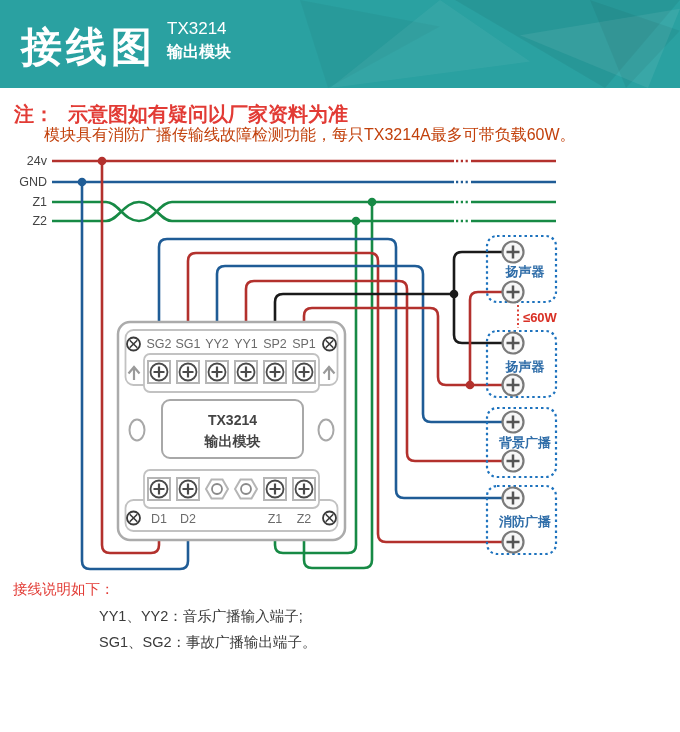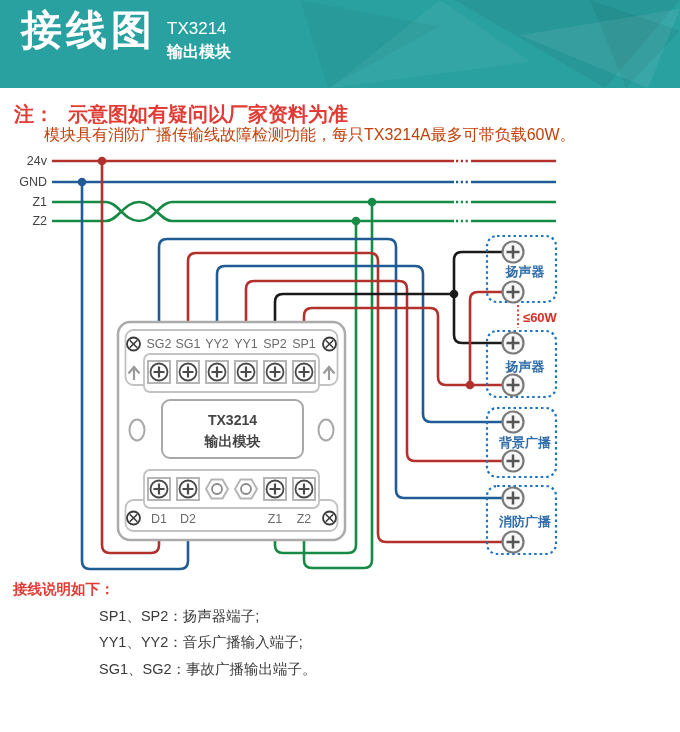--- a/index.html
+++ b/index.html
@@ -8,31 +8,31 @@
     font-family:"Liberation Sans","DejaVu Sans",sans-serif;
   }
   
   .header{position:absolute;left:0;top:0;width:680px;height:88px;background:#2aa1a1;overflow:hidden;}
   .facet{position:absolute;top:0;height:88px;}
   .f1{left:330px;width:200px;background:rgba(255,255,255,.05);clip-path:polygon(0 100%,55% 0,100% 70%);}
   .f2{left:430px;width:250px;background:rgba(0,0,0,.06);clip-path:polygon(10% 0,100% 0,70% 100%);}
   .f3{left:520px;width:160px;background:rgba(255,255,255,.07);clip-path:polygon(0 40%,100% 10%,80% 100%);}
   .f4{left:590px;width:90px;background:rgba(0,0,0,.05);clip-path:polygon(0 0,100% 35%,40% 100%);}
   .f5{left:300px;width:140px;background:rgba(0,0,0,.04);clip-path:polygon(0 0,100% 30%,20% 100%);}
-  .header .title{position:absolute;left:21px;top:3px;font-size:41px;font-weight:bold;color:#ffffff;letter-spacing:4px;}
+  .header .title{position:absolute;left:21px;top:20px;font-size:41px;font-weight:bold;color:#ffffff;letter-spacing:4px;}
   .header .model{position:absolute;left:167px;top:19px;font-size:17px;color:#ffffff;font-weight:normal;}
   .header .subtitle{position:absolute;left:167px;top:42px;font-size:16px;color:#ffffff;font-weight:bold;}
   
   .note-line1{position:absolute;left:14px;top:101px;font-size:20px;font-weight:bold;color:#e23b35;}
   .note-line1 .warn{margin-left:14px;}
   .note-line2{position:absolute;left:44px;top:125px;font-size:16px;color:#c2410c;}
   
   svg.diagram{position:absolute;left:0;top:148px;}
   
-  .legend-title{position:absolute;left:13px;top:580px;font-size:14.5px;font-weight:bold;color:#e23b35;}
+  .legend-title{position:absolute;left:13px;top:580px;font-size:14.5px;font-weight:normal;color:#e23b35;}
   .legend-items{position:absolute;left:99px;top:605px;font-size:14.5px;color:#3a3a3a;}
   .legend-items div{height:26.3px;line-height:22px;}
 </style>
 </head>
 <body>
 
 <div class="header">
   <div class="facet f5"></div>
   <div class="facet f1"></div>
   <div class="facet f2"></div>
@@ -181,16 +181,15 @@
     <circle cx="82" cy="182" r="4.3" fill="#1f5c96"></circle>
     <circle cx="372" cy="202" r="4.3" fill="#178a45"></circle>
     <circle cx="356" cy="221" r="4.3" fill="#178a45"></circle>
     <circle cx="454" cy="294" r="4.3" fill="#1a1a1a"></circle>
     <circle cx="470" cy="385" r="4.3" fill="#b3312d"></circle>
   </g>
 </svg>
 
 <div class="legend-title">接线说明如下：</div>
 <div class="legend-items">
-  <div>SP1、SP2：扬声器端子;</div>
   <div>YY1、YY2：音乐广播输入端子;</div>
   <div>SG1、SG2：事故广播输出端子。</div>
 </div>
 
 </body></html>

